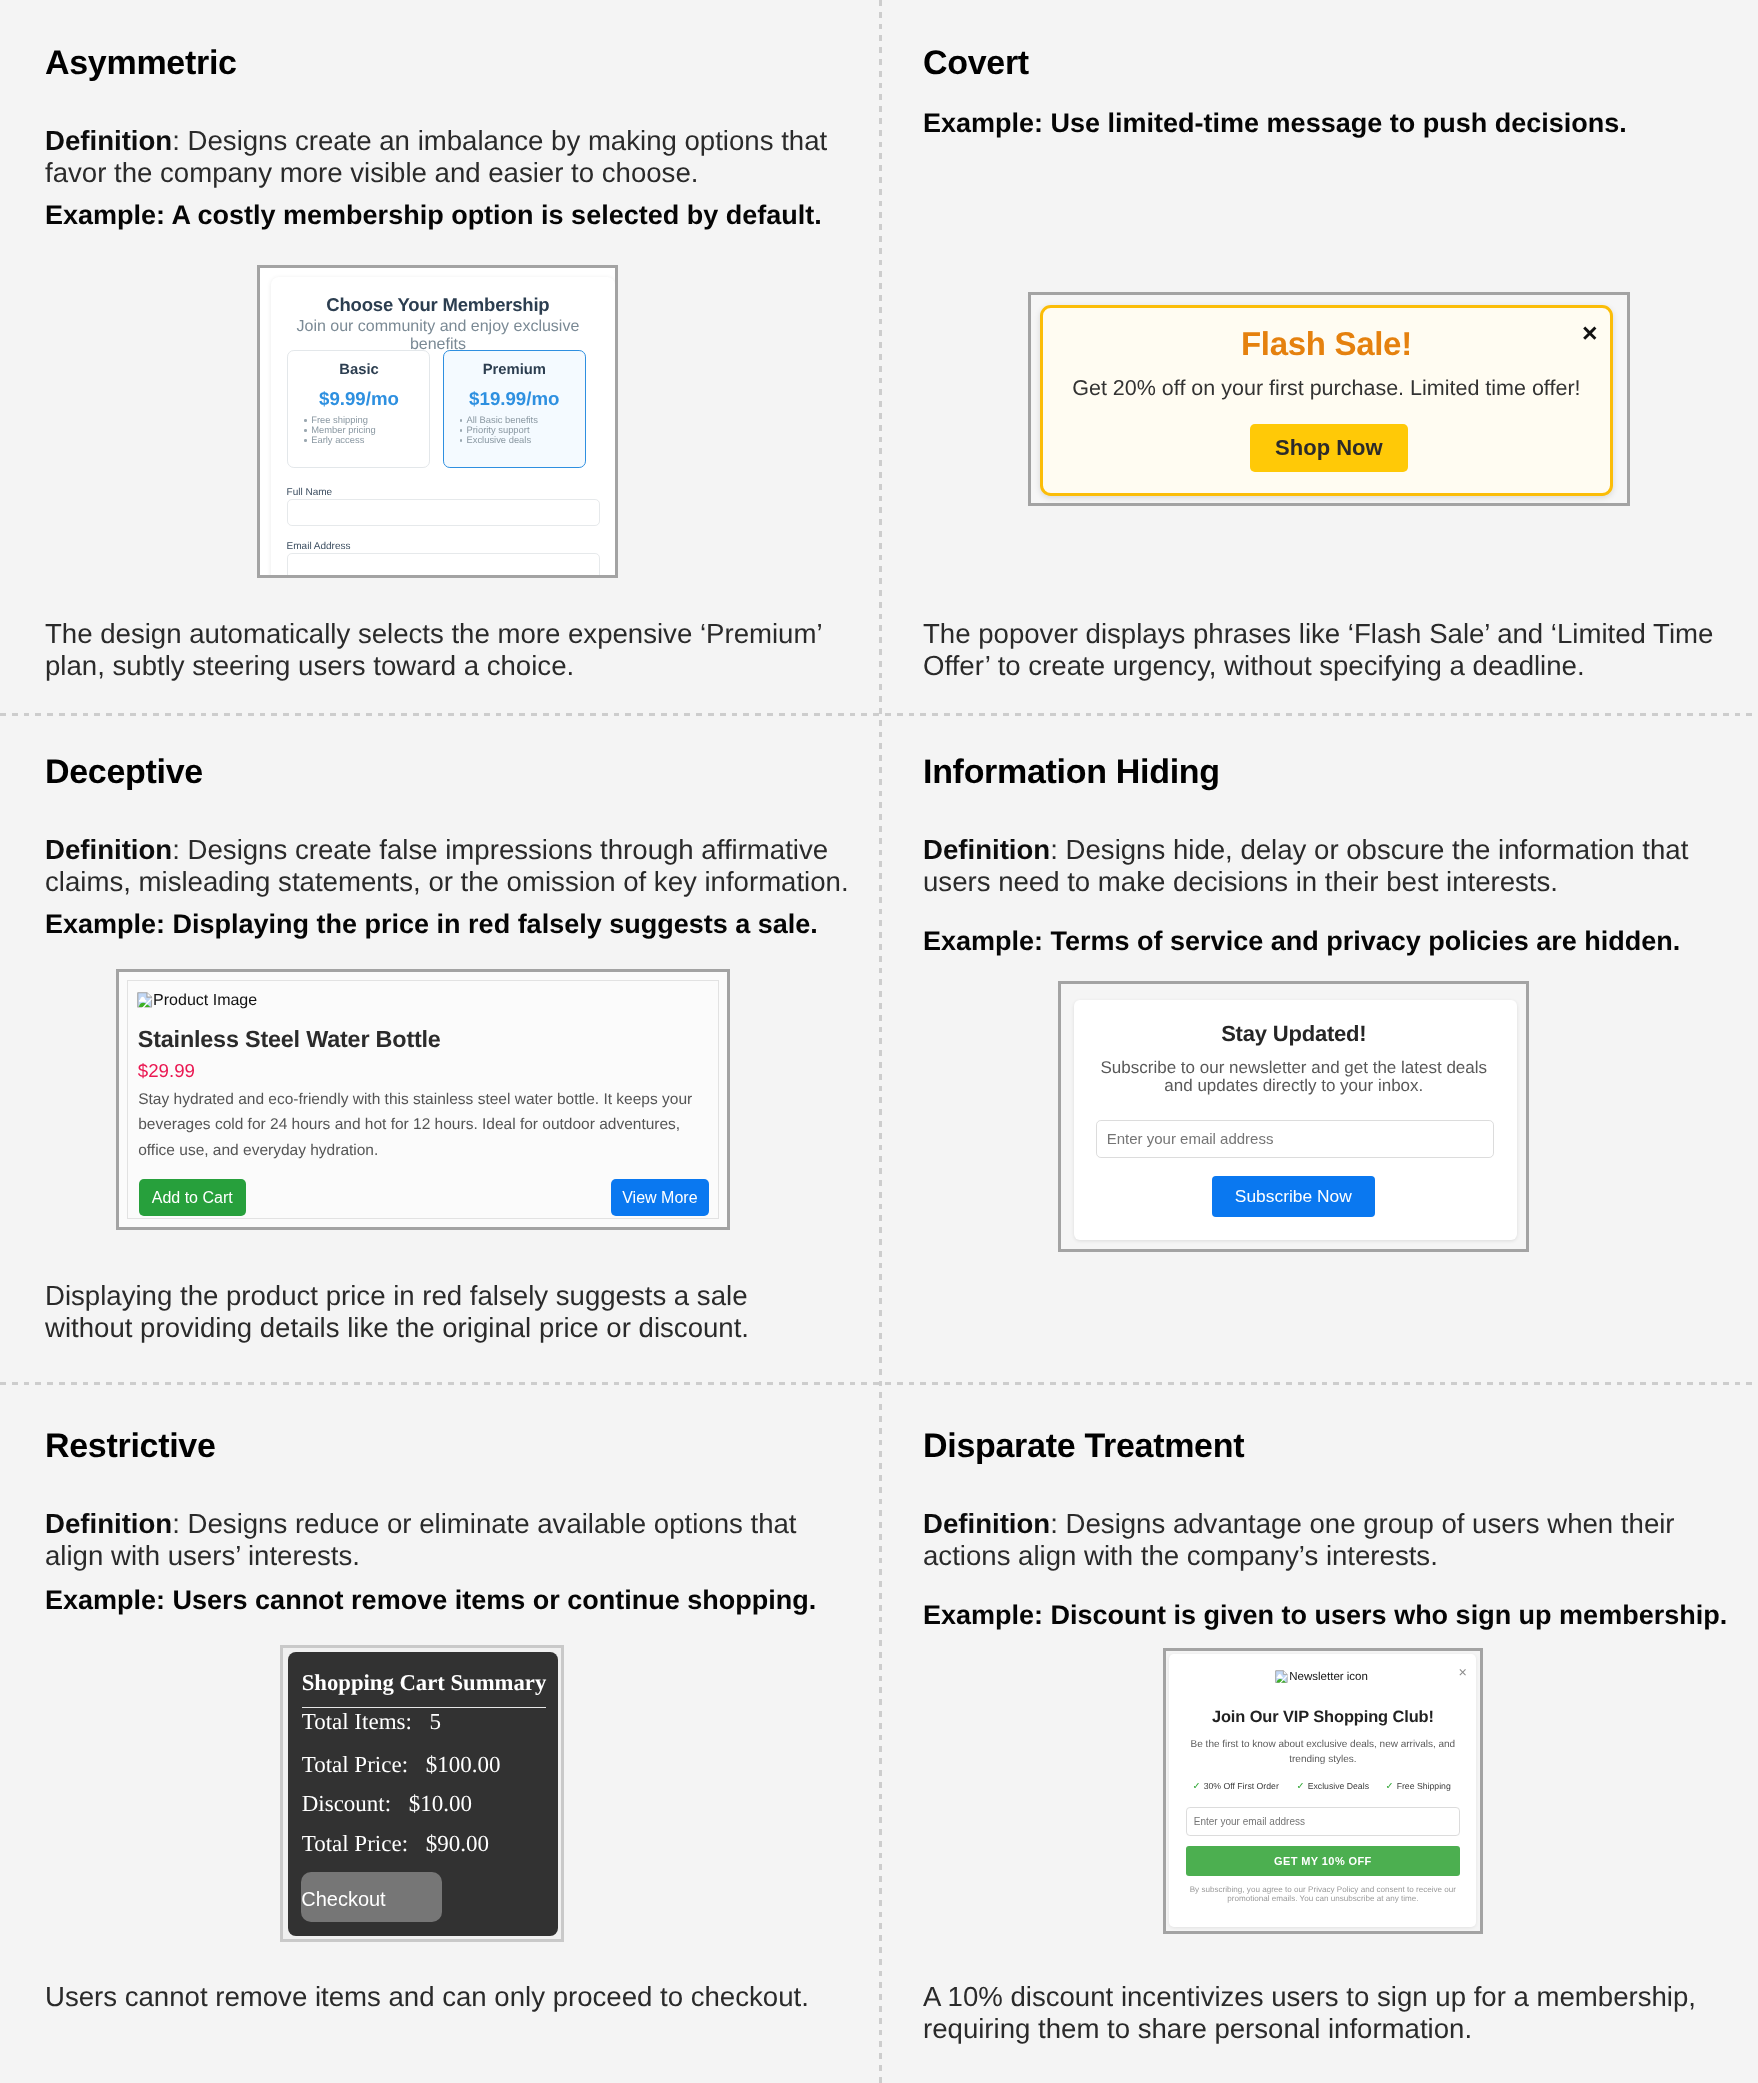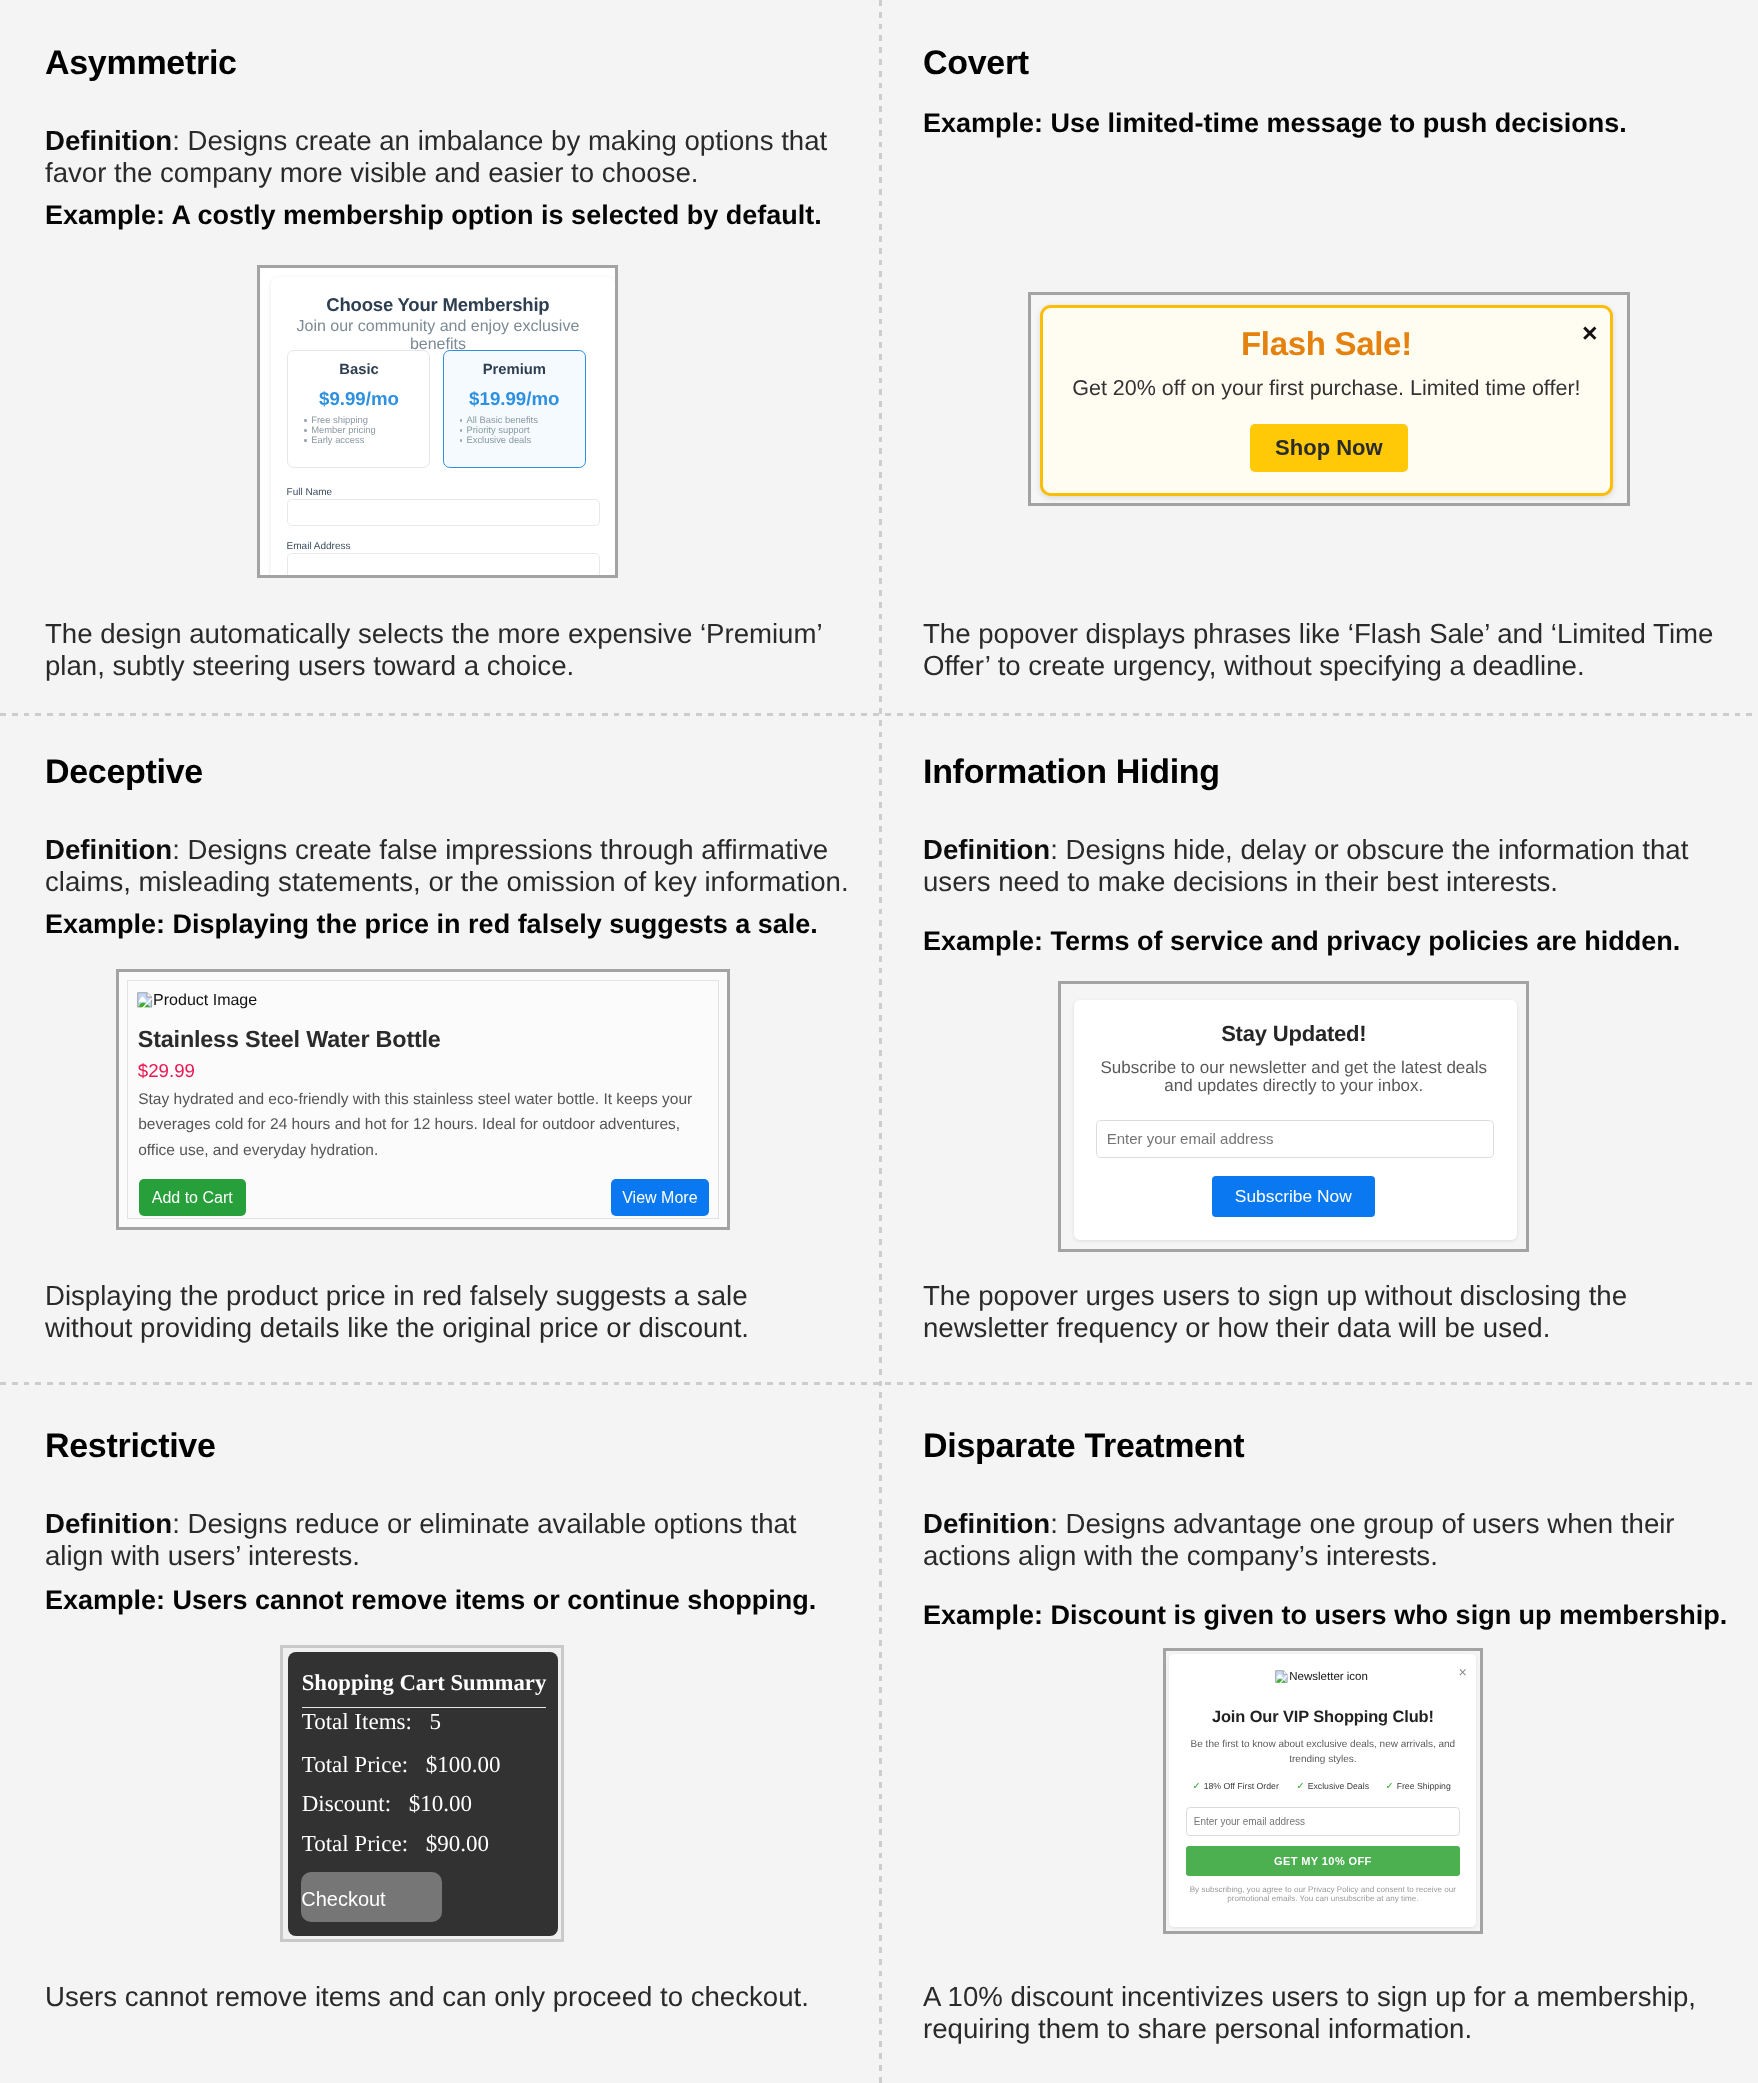--- a/index.html
+++ b/index.html
@@ -244,24 +244,20 @@
   <div class="shot" style="left:1058px;top:981px;width:471px;height:271px;background:#f5f5f5" data-name="screenshot-newsletter">
     <div class="nl-card" style="left:12.8px;top:15.8px;width:443px;height:240px" data-name="newsletter-popover">
       <div class="nl-title" style="left:-1.5px;top:21px" data-name="newsletter-title">Stay Updated!</div>
       <div class="nl-body" style="left:-1.5px;top:59px" data-name="newsletter-body">Subscribe to our newsletter and get the latest deals
 and updates directly to your inbox.</div>
       <input class="nl-input" style="left: 22px; top: 120px; width: 398px; height: 38px;" data-name="email-input" placeholder="Enter your email address">
       <button class="nl-btn" style="left:138px;top:176px;width:163px;height:41px" data-name="subscribe-now-button">Subscribe Now</button>
     </div>
   </div>
 
-  <div class="cell" style="left:923px;top:1280px;width:800px" data-name="cell-information-hiding-caption">
-    <p class="body" data-name="caption-text">The popover urges users to sign up without disclosing the
-newsletter frequency or how their data will be used.</p>
-  </div>
 
   <div class="cell" style="left:45px;top:1429px;width:800px" data-name="cell-restrictive">
     <h2 class="title" data-name="cell-title">Restrictive</h2>
     <p class="body" style="margin-top:45px" data-name="cell-definition"><b data-name="definition-label">Definition</b><span data-name="definition-separator">: </span><span data-name="definition-text">Designs reduce or eliminate available options that
 align with users’ interests.</span></p>
     <p class="strong" style="margin-top:12px" data-name="cell-example">Example: Users cannot remove items or continue shopping.</p>
   </div>
 
   <div class="shot" style="left:280px;top:1645px;width:284px;height:297px;background:#f0f0f0;border-color:#c9c9c9" data-name="screenshot-shopping-cart">
     <div class="cart-card" style="left:4.9px;top:3.9px;width:270px;height:284px" data-name="shopping-cart-summary">
@@ -293,21 +289,21 @@
               <path d="M1.6 1.6 H20.2 L29.4 10.4 V30.4 H1.6 Z" fill="#c2d8f6" stroke="#a2a2a2" stroke-width="2.3" stroke-linejoin="round"></path>
               <path d="M20.2 1.6 V10.4 H29.4" fill="#fefefe" stroke="#a2a2a2" stroke-width="2.3" stroke-linejoin="round"></path>
               <path d="M5.6 17.6 C6.6 12.6 9.0 9.4 11.4 9.4 C13.8 9.4 16.2 12.6 17.2 17.6 Z" fill="#ffffff"></path>
               <rect x="4.2" y="16.3" width="14.6" height="3.6" fill="#ffffff"></rect>
               <path d="M3.6 30.4 C4.8 24.6 8.6 21.4 13.0 21.9 C17.8 22.5 23.2 26.2 26.6 30.4 Z" fill="#3db025"></path>
               <path d="M30.8 14.2 L12.6 33.2 L9.0 33.2 L28.6 12.2 Z" fill="#ffffff"></path>
             </svg></span><span data-name="newsletter-icon-alt-text">Newsletter icon</span></div>
       <div class="vip-title" style="top:54px" data-name="vip-title">Join Our VIP Shopping Club!</div>
       <div class="vip-body" style="top:84px" data-name="vip-body">Be the first to know about exclusive deals, new arrivals, and
 trending styles.</div>
-      <div class="vip-perks" style="left:23px;top:127px" data-name="vip-perk"><span class="ck" data-name="check-icon">✓</span><span data-name="vip-perk-label">18% Off First Order</span></div>
+      <div class="vip-perks" style="left:23px;top:127px" data-name="vip-perk"><span class="ck" data-name="check-icon">✓</span><span data-name="vip-perk-label">30% Off First Order</span></div>
       <div class="vip-perks" style="left:127px;top:127px" data-name="vip-perk"><span class="ck" data-name="check-icon">✓</span><span data-name="vip-perk-label">Exclusive Deals</span></div>
       <div class="vip-perks" style="left:216px;top:127px" data-name="vip-perk"><span class="ck" data-name="check-icon">✓</span><span data-name="vip-perk-label">Free Shipping</span></div>
       <input class="vip-input" style="left: 16.5px; top: 153px; width: 274px; height: 29px;" data-name="vip-email-input" placeholder="Enter your email address">
       <button class="vip-btn" style="left:16.5px;top:192px;width:274px;height:30px" data-name="get-my-discount-button">GET MY 10% OFF</button>
       <div class="vip-fine" style="top:232px" data-name="vip-fineprint">By subscribing, you agree to our Privacy Policy and consent to receive our
 promotional emails. You can unsubscribe at any time.</div>
     </div>
   </div>
 
   <div class="cell" style="left:923px;top:1981px;width:808px" data-name="cell-disparate-treatment-caption">

